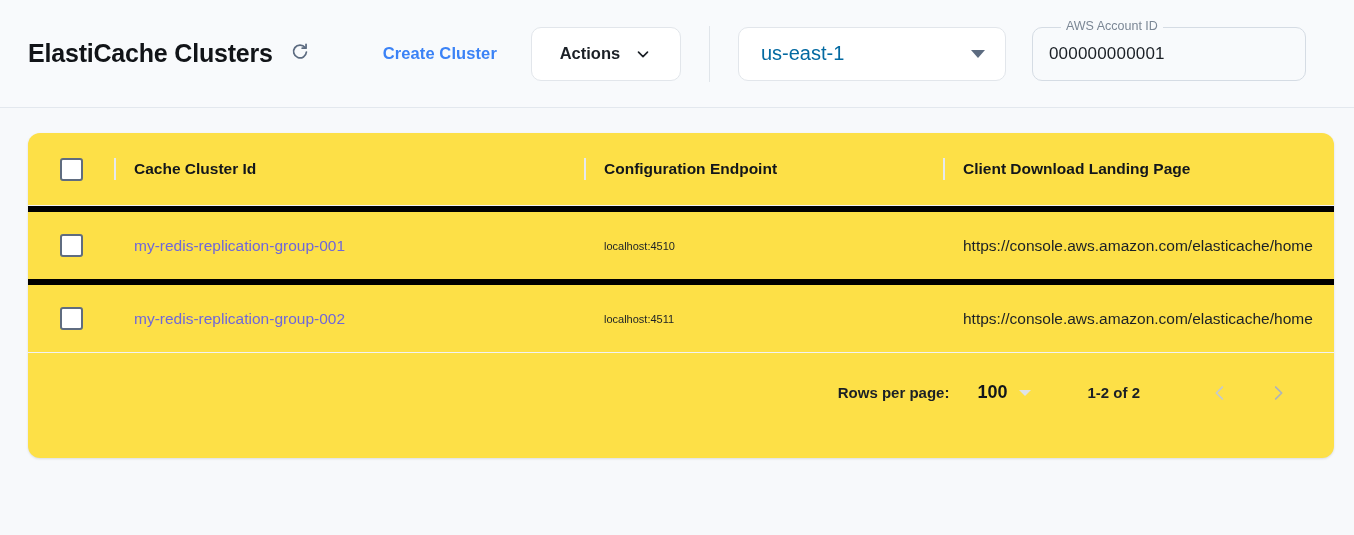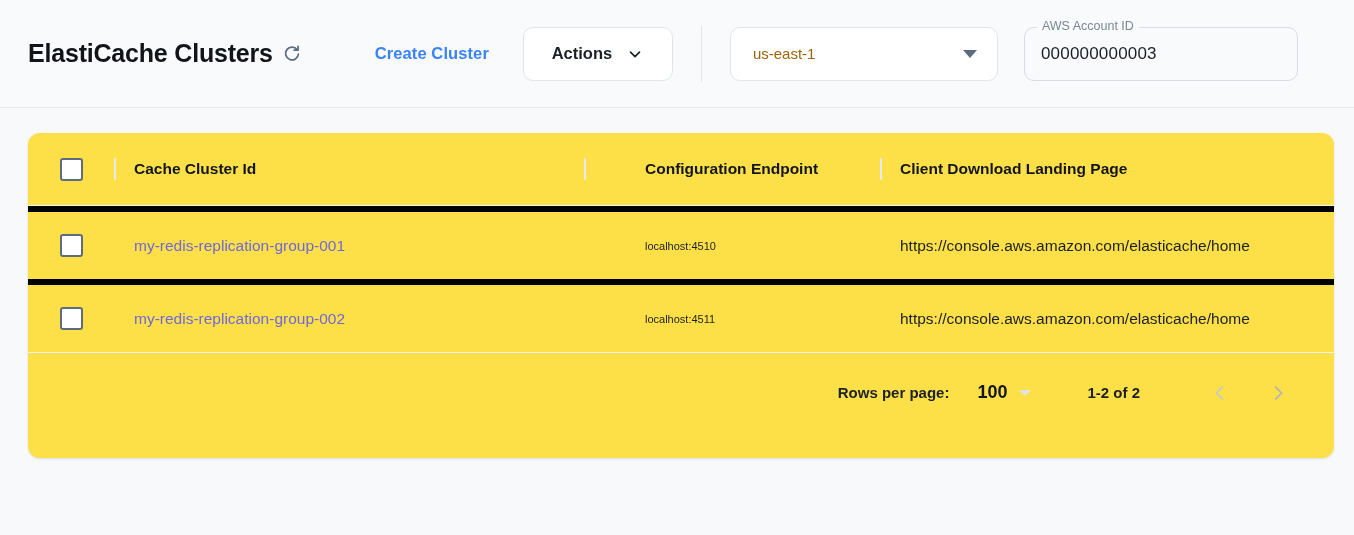--- a/index.html
+++ b/index.html
@@ -14,21 +14,21 @@
 
   
   .appbar {
     position: absolute; left: 0; top: 0;
     width: 1354px; height: 108px;
     background: #f8fafc;
     border-bottom: 1px solid #e3e8ee;
     display: flex; align-items: center;
     padding: 0 20px 0 28px;
   }
-  .title-wrap { display: flex; align-items: center; gap: 6px; }
+  .title-wrap { display: flex; align-items: flex-start; gap: 14px; }
   .page-title {
     font-size: 25px; font-weight: bold; color: #111418;
     letter-spacing: -0.2px; white-space: nowrap;
   }
   .refresh-btn {
     width: 26px; height: 26px; display: flex; align-items: center; justify-content: center;
     cursor: pointer; background: none; border: none; padding: 0;
   }
   .create-cluster {
     margin-left: 70px;
@@ -51,40 +51,40 @@
   }
   .region-select {
     position: relative;
     width: 268px; height: 54px;
     background: #ffffff;
     border: 1px solid #e2e6eb;
     border-radius: 10px;
     display: flex; align-items: center;
     padding: 0 16px 0 22px; cursor: pointer;
   }
-  .region-value { font-size: 15px; color: #a16207; flex: 1; }
+  .region-value { font-size: 20px; color: #0369a1; flex: 1; }
   .caret-tri {
     width: 0; height: 0;
     border-left: 7px solid transparent;
     border-right: 7px solid transparent;
     border-top: 8px solid #5c6b80;
     margin-right: 4px;
   }
   .acct-field {
     position: relative;
     margin-left: 26px;
     width: 274px; height: 54px;
     background: transparent;
     border: 1px solid #d5dce4;
     border-radius: 10px;
     display: flex; align-items: center;
     padding: 0 16px;
   }
   .acct-legend {
-    position: absolute; top: -9px; left: 12px;
+    position: absolute; top: -9px; left: 28px;
     background: #f8fafc; padding: 0 5px;
     font-size: 12.5px; color: #7b8795; white-space: nowrap;
   }
   .acct-value { font-size: 17px; color: #1b2026; letter-spacing: .2px; }
 
   
   .card {
     position: absolute; left: 28px; top: 133px;
     width: 1306px; height: 325px;
     background: #fde047;
@@ -101,21 +101,21 @@
   .cbox {
     width: 23px; height: 23px;
     border: 2px solid #5f6c80;
     border-radius: 3px; background: #fff; cursor: pointer;
   }
   .col-divider {
     width: 2px; height: 22px; background: #e6e9ed;
     flex: none; margin-right: 18px;
   }
   .col-1 { width: 470px; flex: none; display: flex; align-items: center; }
-  .col-2 { width: 296px; flex: none; display: flex; align-items: center; gap: 41px; }
+  .col-2 { width: 359px; flex: none; display: flex; align-items: center; }
   .col-3 { flex: 1; min-width: 0; display: flex; align-items: center; }
   .th-text { font-size: 15.5px; font-weight: bold; color: #12161b; white-space: nowrap; }
   .cell-link {
     font-size: 15.5px; color: #6f67da; white-space: nowrap; cursor: pointer;
   }
   .cell-text { font-size: 11px; color: #1b2026; white-space: nowrap; }
   .cell-url {
     font-size: 15.5px; color: #1b2026; white-space: nowrap;
     overflow: hidden; text-overflow: clip; display: block; width: 100%;
   }
@@ -174,21 +174,21 @@
 
     <div class="vdivider"></div>
 
     <div class="region-select">
       <span class="region-value">us-east-1</span>
       <span class="caret-tri"></span>
     </div>
 
     <div class="acct-field">
       <span class="acct-legend">AWS Account ID</span>
-      <span class="acct-value">000000000003</span>
+      <span class="acct-value">000000000001</span>
     </div>
 
   </div>
 
   <div class="card">
     <div class="table">
 
       <div class="trow thead">
         <div class="cell-check">
           <div class="cbox"></div>

